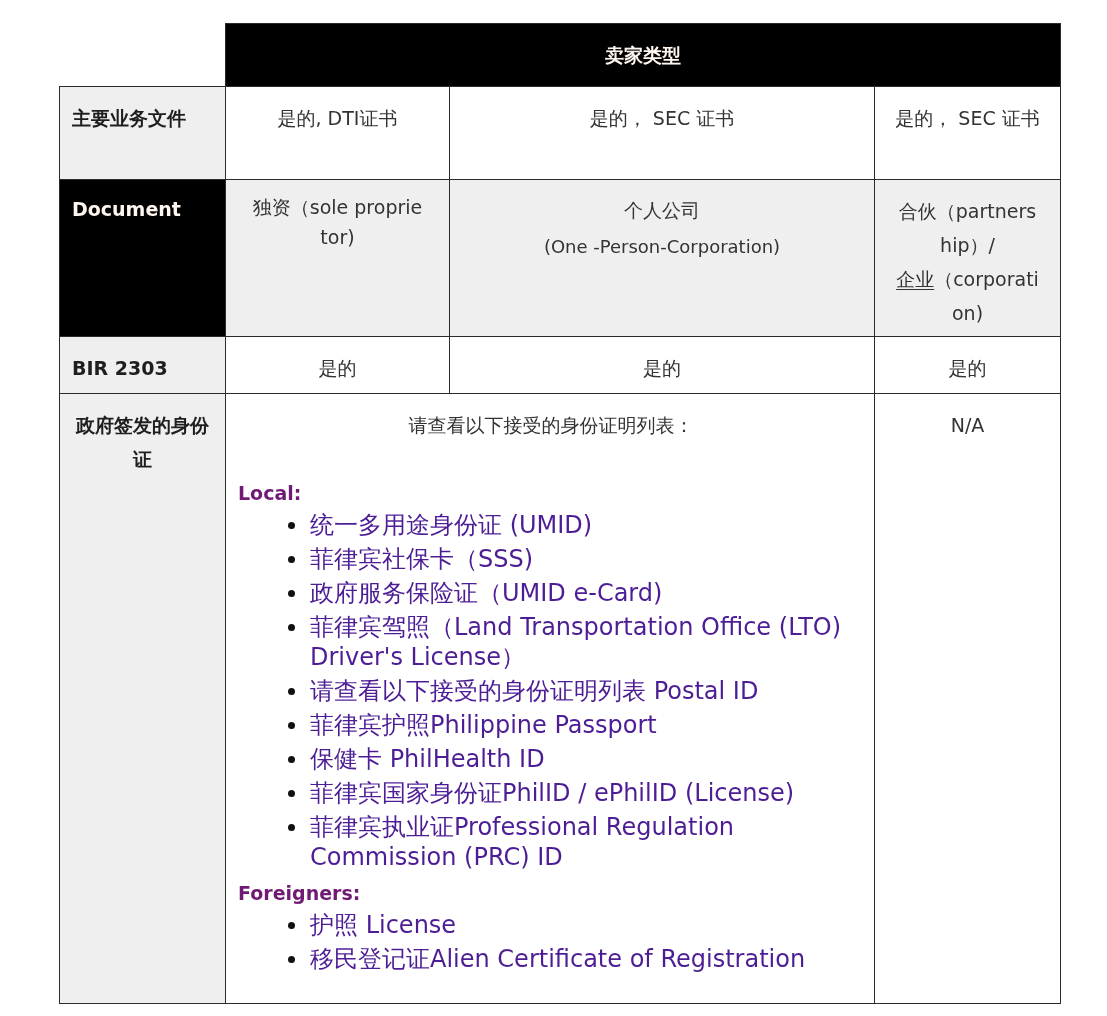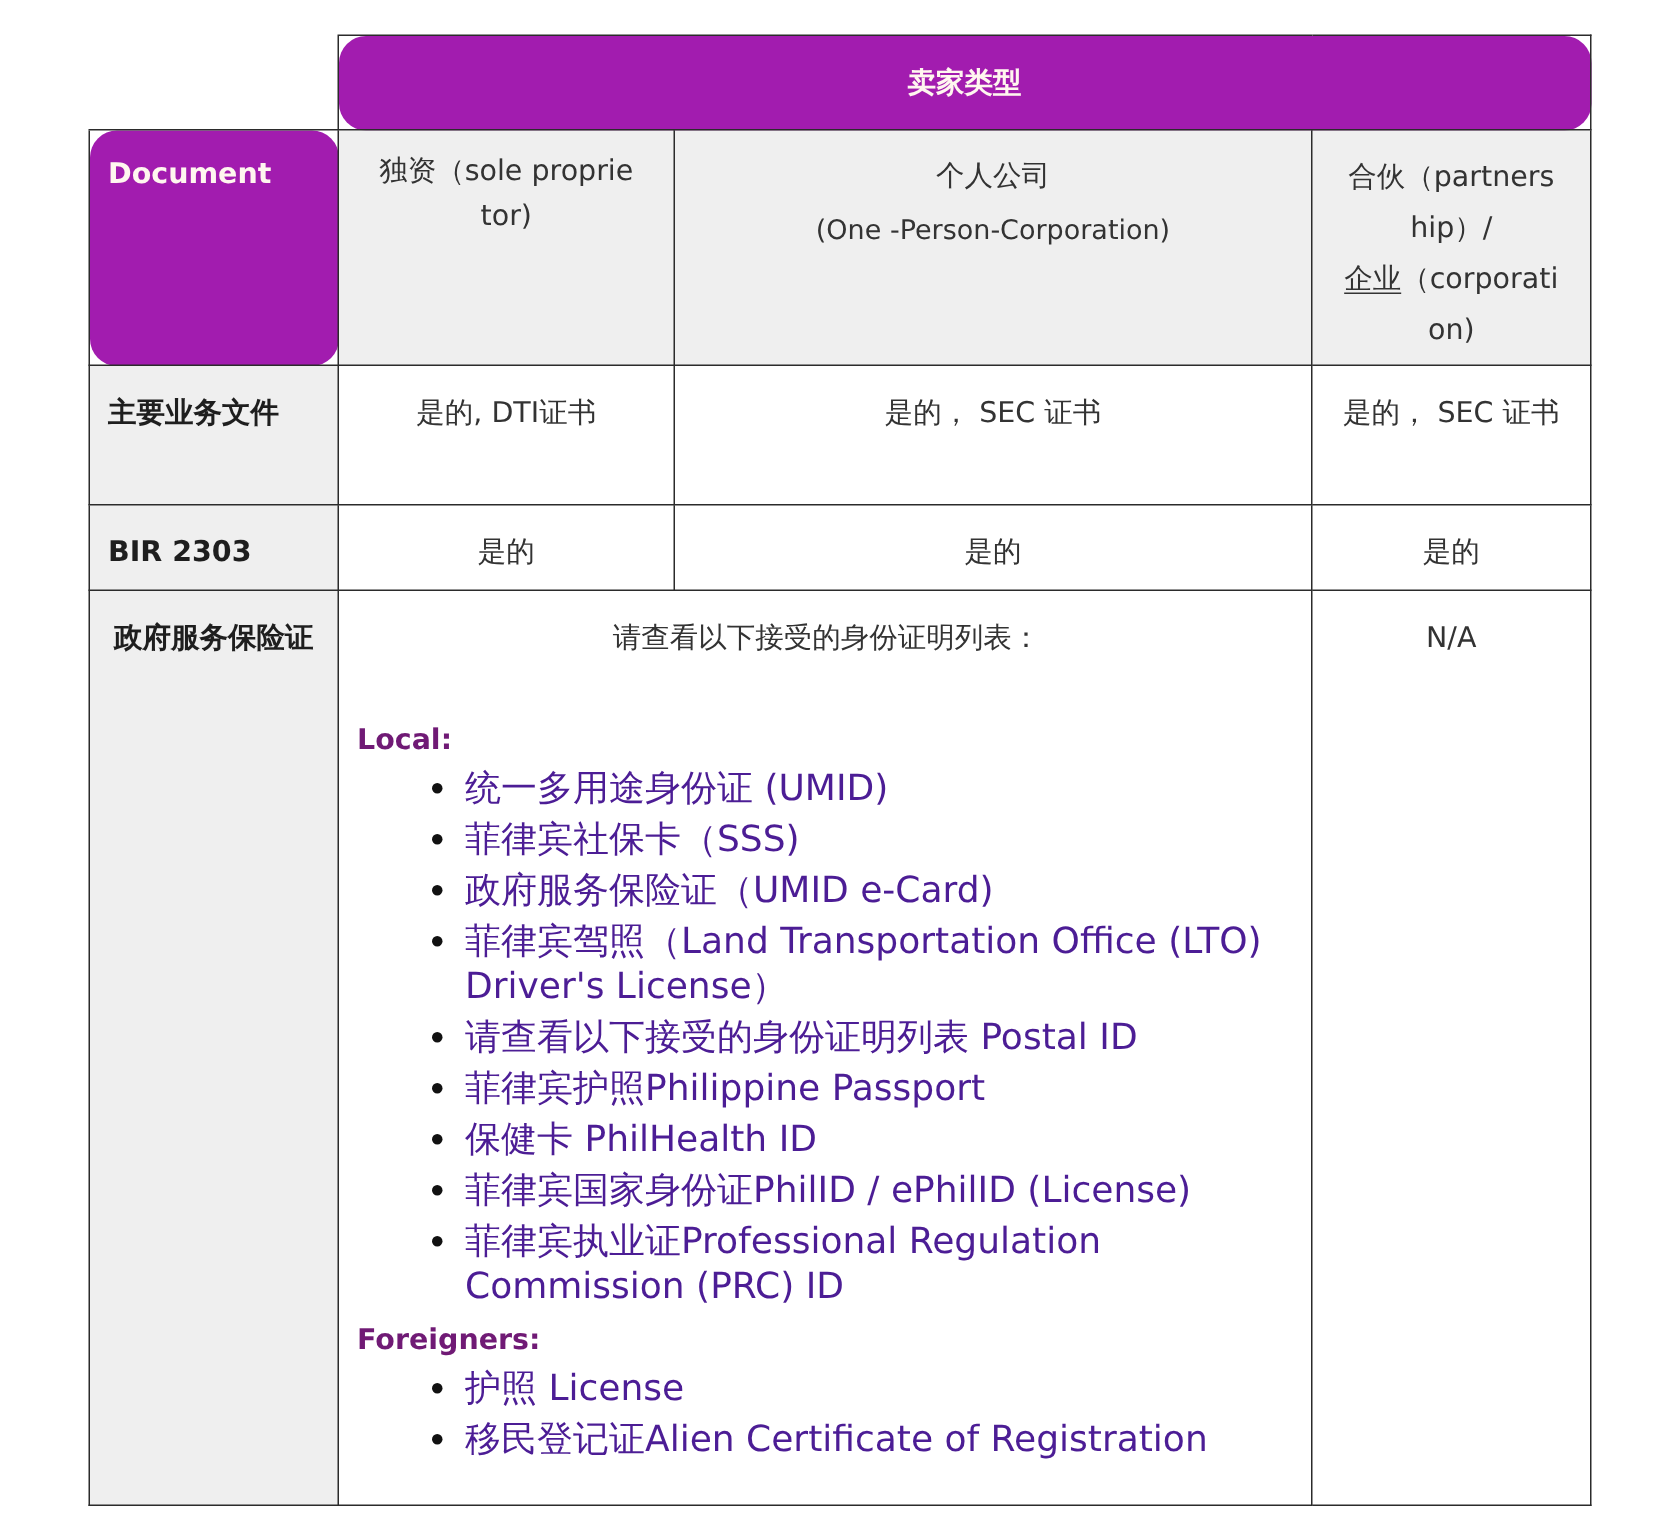--- a/index.html
+++ b/index.html
@@ -30,23 +30,22 @@
       font-size: 19px;
       line-height: 34px;
     }
     .tbl td.blank {
       border: none;
       border-bottom: 1.5px solid #2b2b2b;
       border-right: 1.5px solid #2b2b2b;
       background: #ffffff;
     }
     .orange {
-      background: #a21caf;
+      background: #000000;
       color: #ffffff;
-      border-radius: 18px;
     }
     .grey {
       background: #efefef;
     }
     .white {
       background: #ffffff;
     }
     .seller-type {
       height: 62px;
       text-align: center;
@@ -146,51 +145,51 @@
     <col style="width:166px">
     <col style="width:224px">
     <col style="width:425px">
     <col style="width:186px">
   </colgroup>
   <tbody>
       <tr>
     <td class="blank"></td>
     <td class="orange seller-type" colspan="3">卖家类型</td>
   </tr>
+  <tr style="height:93px">
+    <td class="grey row-label">主要业务文件</td>
+    <td class="white cell-center">是的, DTI证书</td>
+    <td class="white cell-center">是的， SEC 证书</td>
+    <td class="white cell-center pad3">是的， SEC 证书</td>
+  </tr>
   <tr style="height:157px">
     <td class="orange doc-head">Document</td>
     <td class="grey col-head one">
       <span>独资（sole proprie</span><br>
       <span>tor)</span>
     </td>
     <td class="grey col-head two">
       <span>个人公司</span><br>
       <span class="en">(One -Person-Corporation)</span>
     </td>
     <td class="grey col-head three">
       <span>合伙（partners</span><br>
       <span>hip）/</span><br>
       <span class="underline">企业</span><span>（corporati</span><br>
       <span>on)</span>
     </td>
   </tr>
-  <tr style="height:93px">
-    <td class="grey row-label">主要业务文件</td>
-    <td class="white cell-center">是的, DTI证书</td>
-    <td class="white cell-center">是的， SEC 证书</td>
-    <td class="white cell-center pad3">是的， SEC 证书</td>
-  </tr>
   <tr style="height:57px">
     <td class="grey row-label">BIR 2303</td>
     <td class="white cell-center" style="padding-top:12px">是的</td>
     <td class="white cell-center" style="padding-top:12px">是的</td>
     <td class="white cell-center" style="padding-top:12px">是的</td>
   </tr>
   <tr style="height:610px">
-    <td class="grey row-label center">政府服务保险证</td>
+    <td class="grey row-label center">政府签发的身份证</td>
     <td class="white ids" colspan="2">
       <div class="intro">请查看以下接受的身份证明列表：</div>
       <div class="group-title">Local:</div>
       <ul>
         <li><span class="bullet"></span><span>统一多用途身份证 (UMID)</span></li>
         <li><span class="bullet"></span><span>菲律宾社保卡（SSS)</span></li>
         <li><span class="bullet"></span><span>政府服务保险证（UMID e-Card)</span></li>
         <li><span class="bullet"></span><span>菲律宾驾照（Land Transportation Office (LTO) Driver's License）</span></li>
         <li><span class="bullet"></span><span>请查看以下接受的身份证明列表 Postal ID</span></li>
         <li><span class="bullet"></span><span>菲律宾护照Philippine Passport</span></li>

